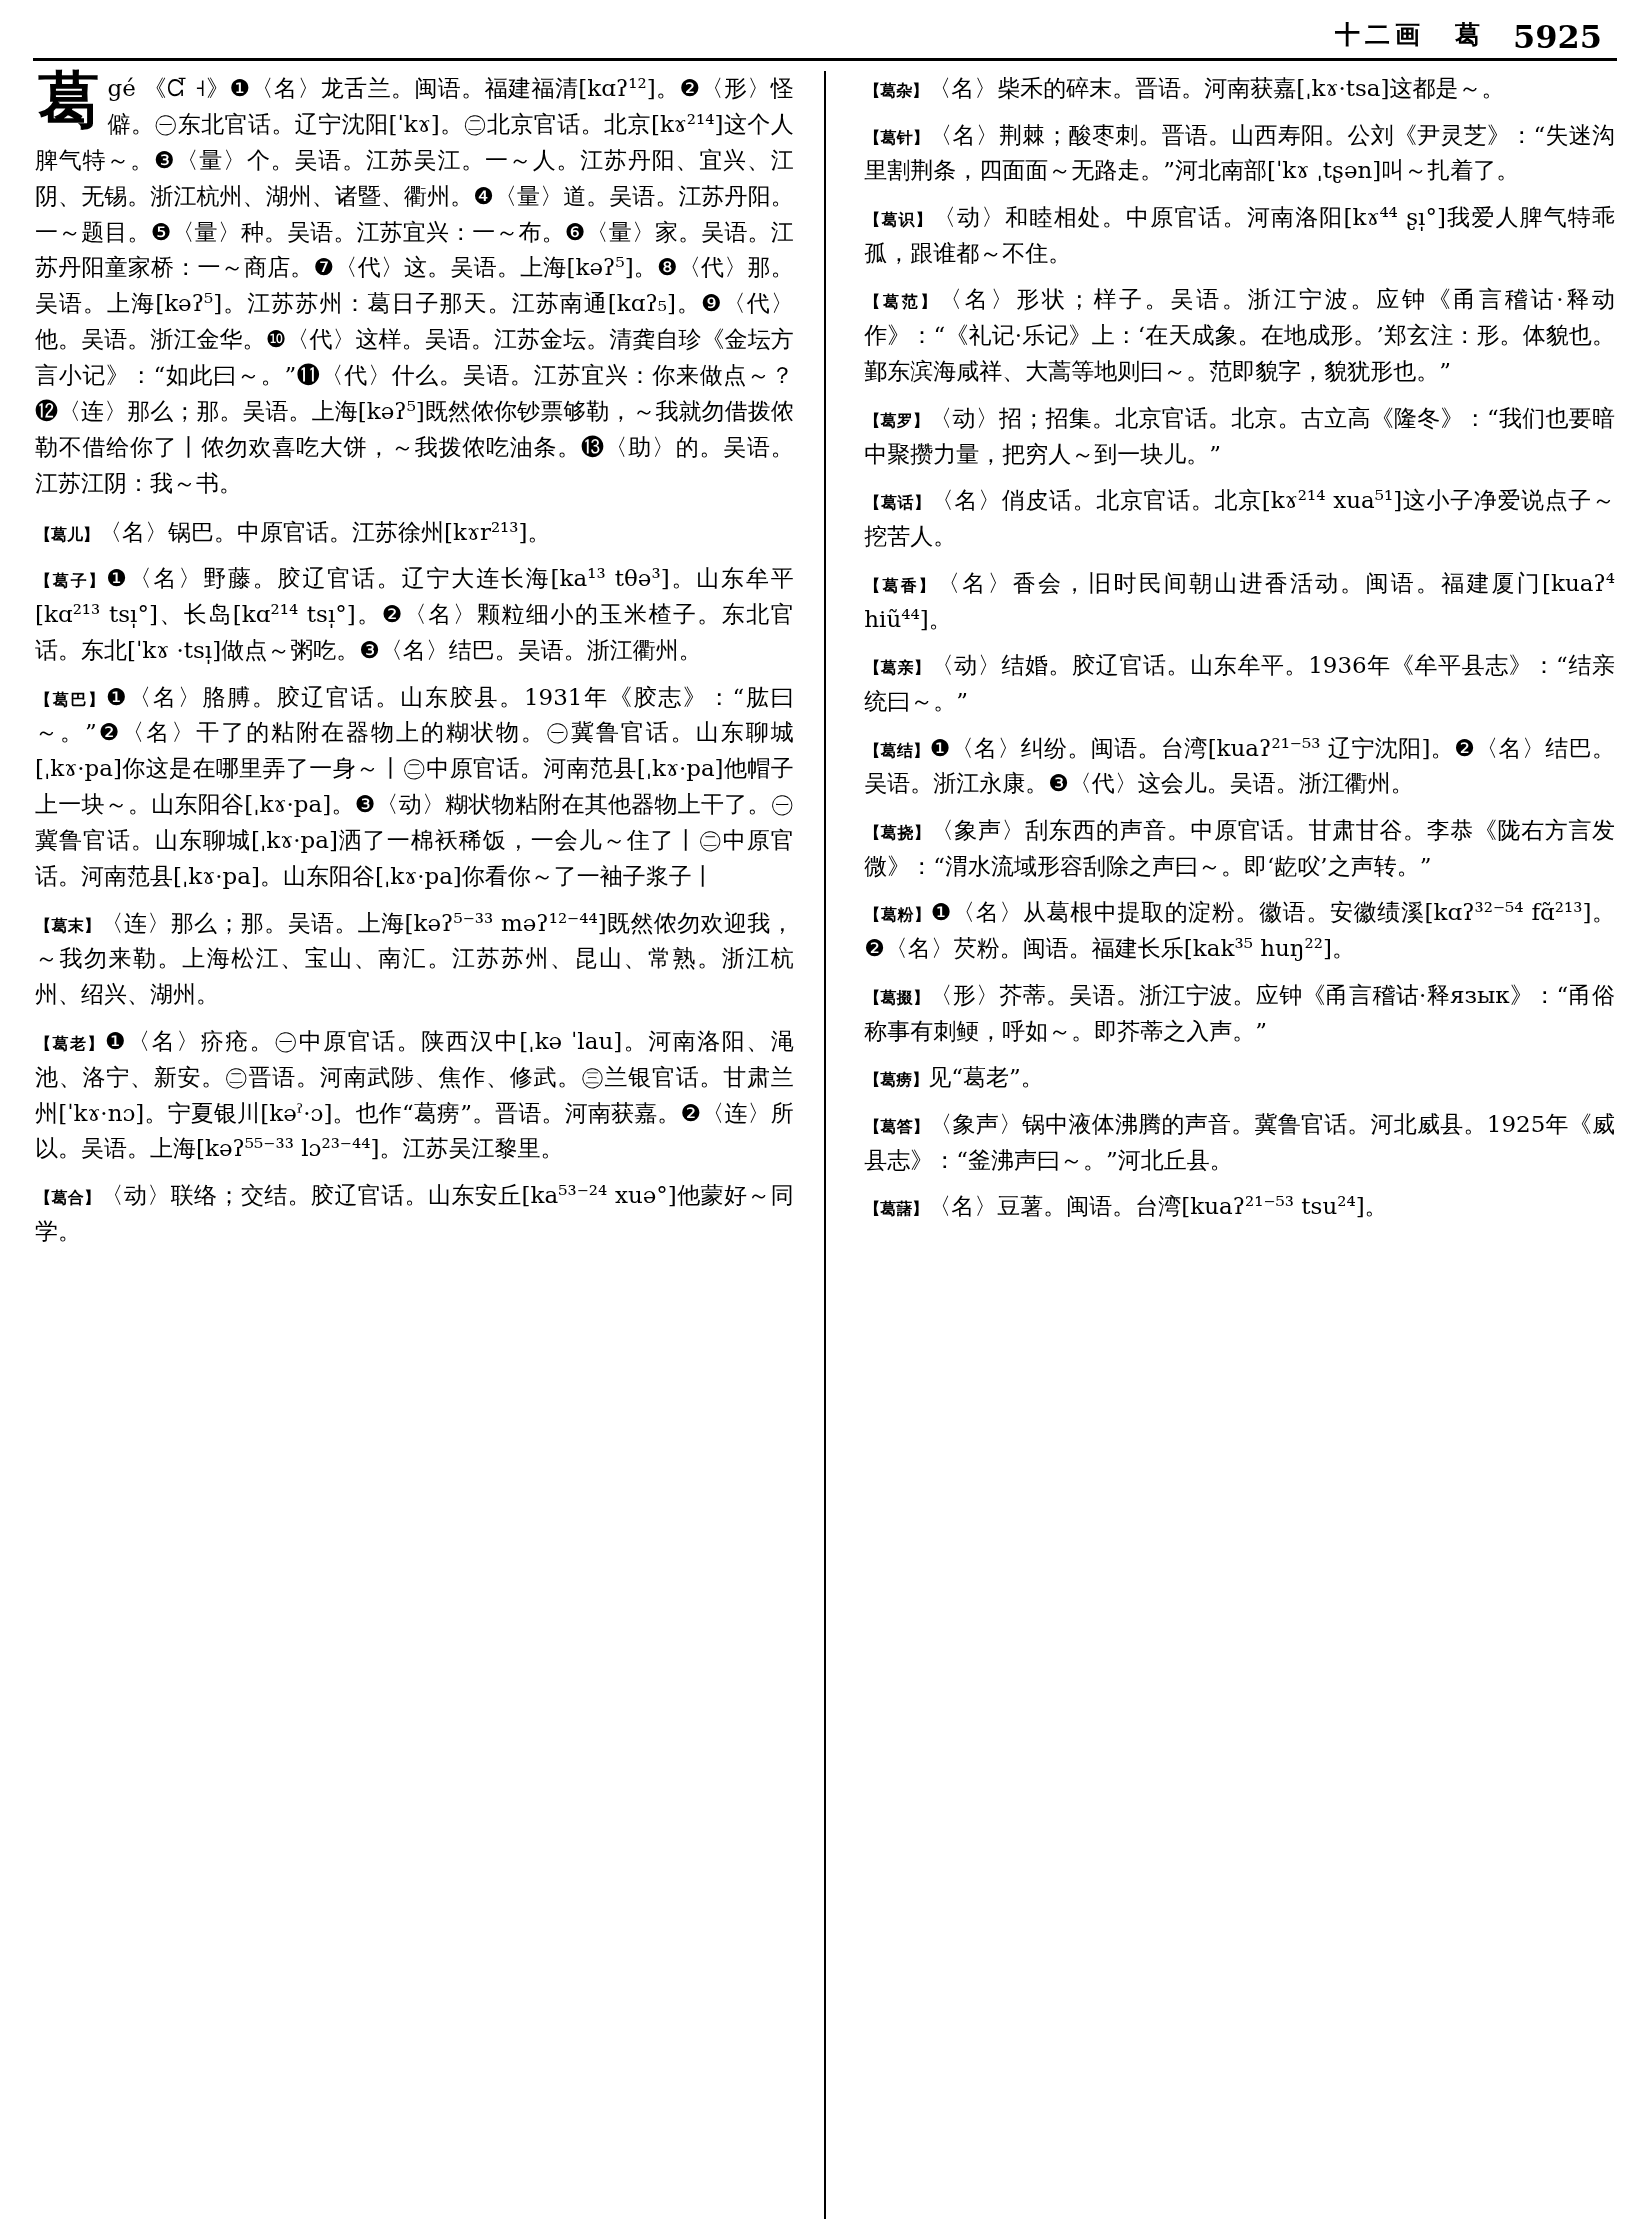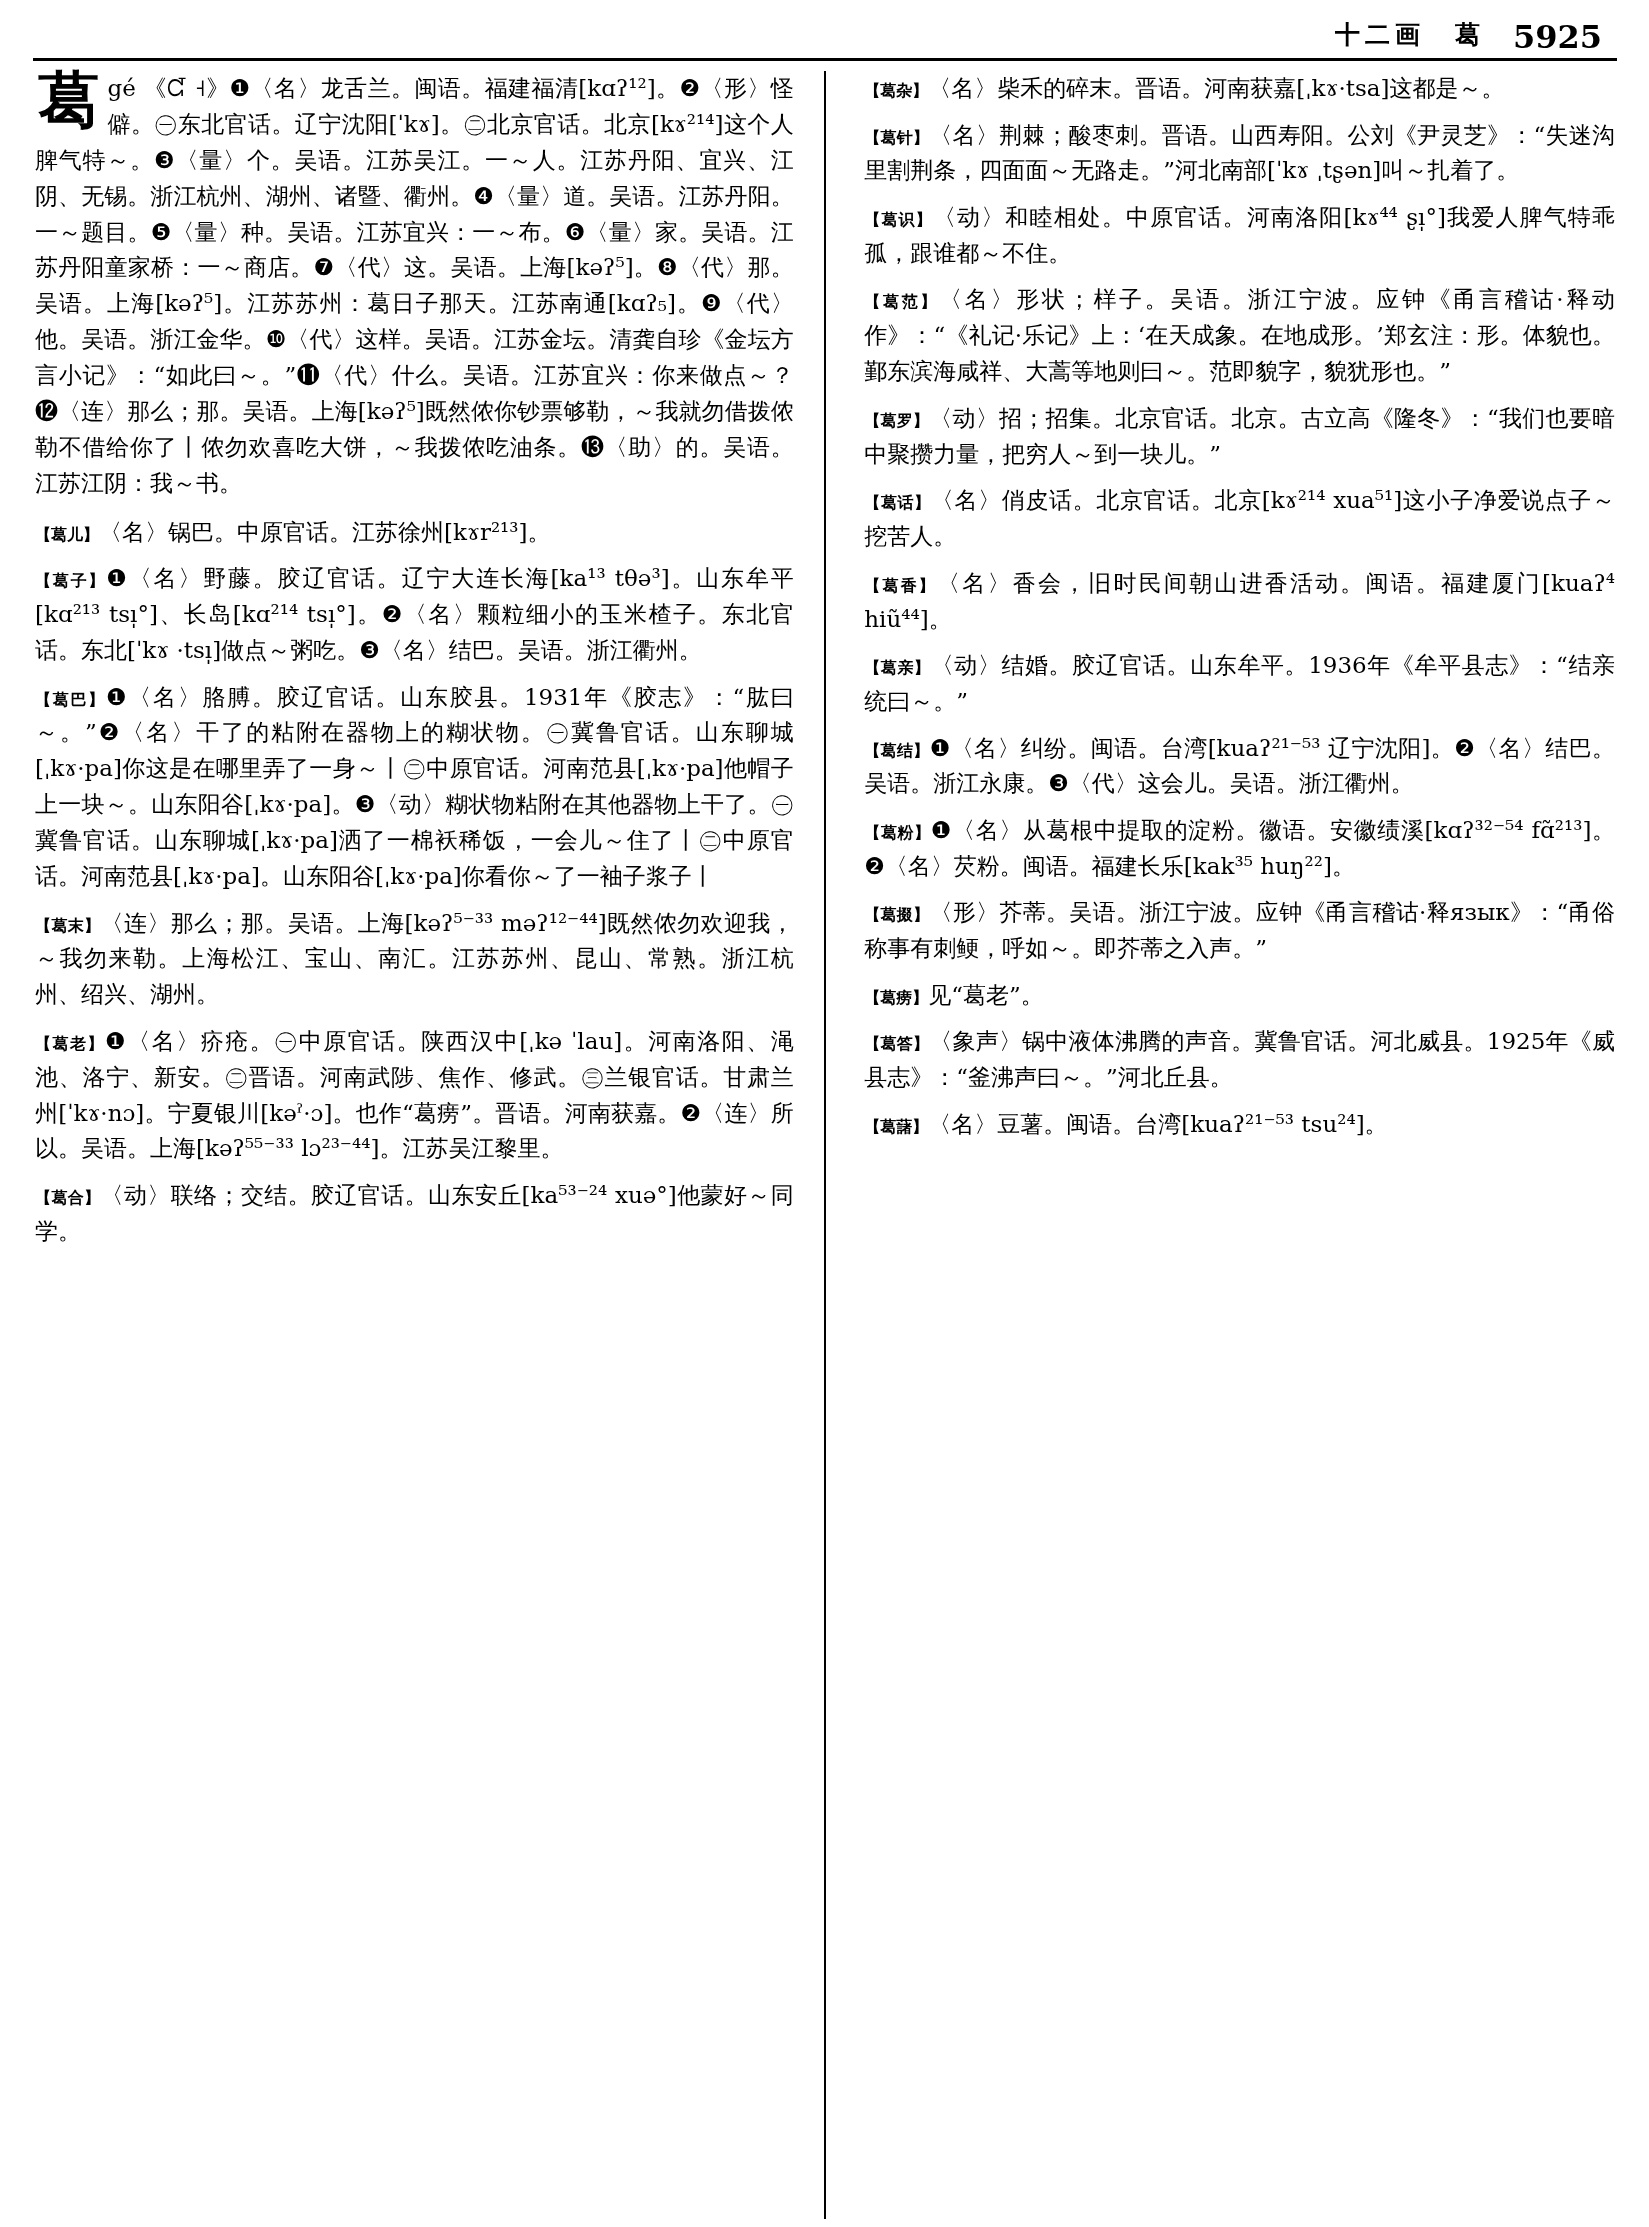--- a/index.html
+++ b/index.html
@@ -182,20 +182,23 @@
       </div>
 
       <div class="entry">
         <span class="hw">【葛亲】</span><span class="body">〈动〉结婚。胶辽官话。山东牟平。1936年《牟平县志》：“结亲统曰～。”</span>
       </div>
 
       <div class="entry">
         <span class="hw">【葛结】</span><span class="body">❶〈名〉纠纷。闽语。台湾[kuaʔ²¹⁻⁵³ 辽宁沈阳]。❷〈名〉结巴。吴语。浙江永康。❸〈代〉这会儿。吴语。浙江衢州。</span>
       </div>
 
+      <div class="entry">
+        <span class="hw">【葛挠】</span><span class="body">〈象声〉刮东西的声音。中原官话。甘肃甘谷。李恭《陇右方言发微》：“渭水流域形容刮除之声曰～。即‘龁㕮’之声转。”</span>
+      </div>
 
       <div class="entry">
         <span class="hw">【葛粉】</span><span class="body">❶〈名〉从葛根中提取的淀粉。徽语。安徽绩溪[kɑʔ³²⁻⁵⁴ fɑ̃²¹³]。❷〈名〉芡粉。闽语。福建长乐[kak³⁵ huŋ²²]。</span>
       </div>
 
       <div class="entry">
         <span class="hw">【葛掇】</span><span class="body">〈形〉芥蒂。吴语。浙江宁波。应钟《甬言稽诂·释язык》：“甬俗称事有刺鲠，呼如～。即芥蒂之入声。”</span>
       </div>
 
       <div class="entry">

